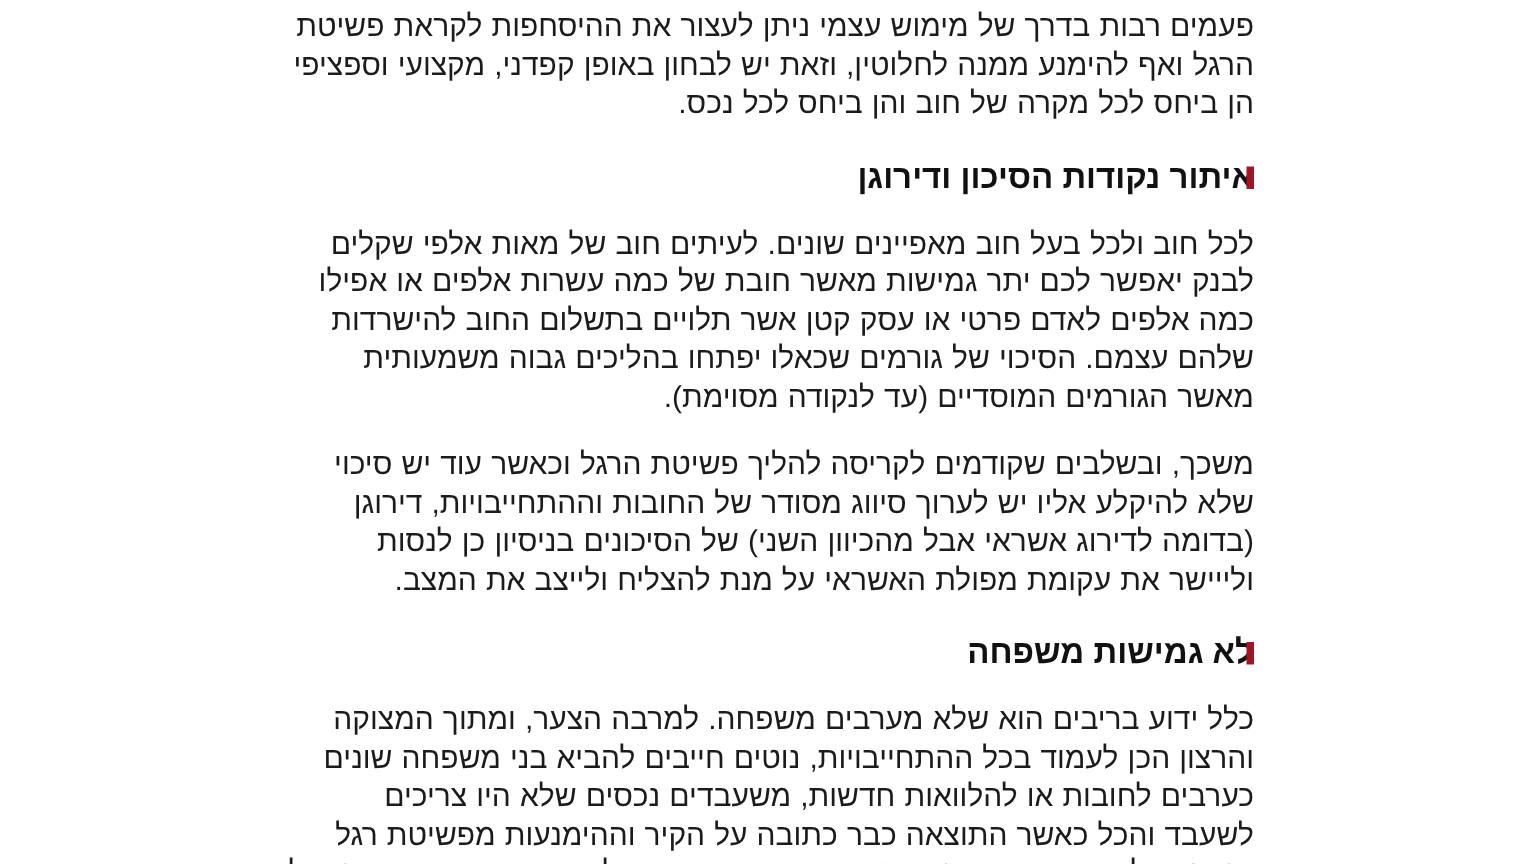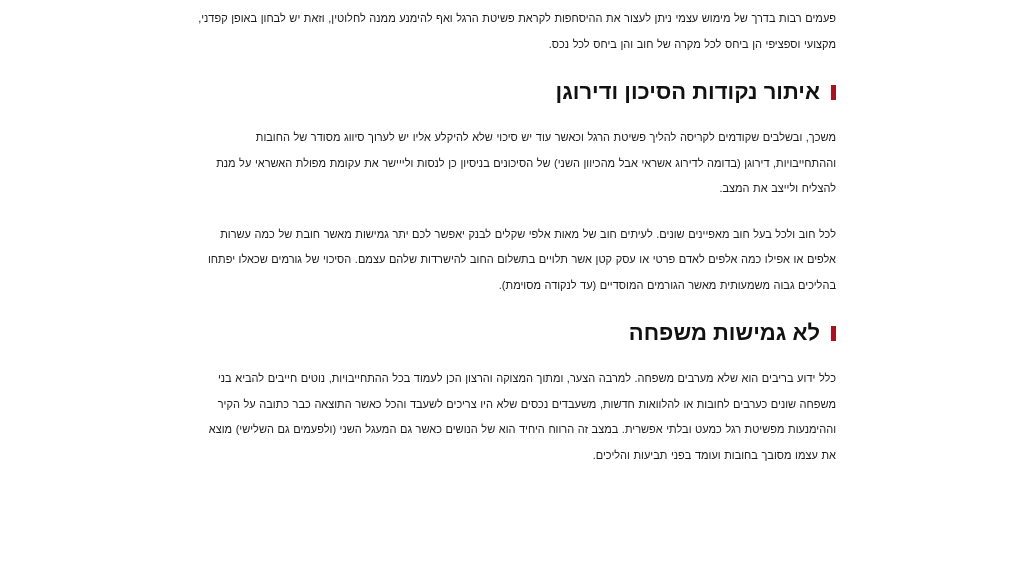--- a/index.html
+++ b/index.html
@@ -24,34 +24,33 @@
     position: absolute;
     top: 0;
     left: 191px;
     width: 645px;
     padding-top: 6px;
     direction: rtl;
     text-align: right;
   }
   p.para {
     margin: 0 0 20px 0;
-    font-size: 11px;
+    font-size: 20px;
     line-height: 25.5px;
     color: #1b1b1b;
     letter-spacing: 0;
     word-spacing: 0.5px;
   }
   h2.heading {
     margin: 0 0 18px 0;
     font-size: 22px;
     font-weight: bold;
     line-height: 30px;
     color: #111111;
     position: relative;
-    padding-right: 16px;
   }
   h2.heading .bar {
     position: absolute;
     right: 0;
     top: 8px;
     width: 5px;
     height: 15px;
     background: #a31621;
     display: inline-block;
   }
@@ -67,23 +66,23 @@
 
     <p class="para">פעמים רבות בדרך של מימוש עצמי ניתן לעצור את ההיסחפות לקראת פשיטת הרגל ואף להימנע ממנה לחלוטין, וזאת יש לבחון באופן קפדני, מקצועי וספציפי הן ביחס לכל מקרה של חוב והן ביחס לכל נכס.</p>
 
     <div class="heading-block">
       <h2 class="heading">
         <span class="bar"></span>
         <span>איתור נקודות הסיכון ודירוגן</span>
       </h2>
     </div>
 
+    <p class="para">לכל חוב ולכל בעל חוב מאפיינים שונים. לעיתים חוב של מאות אלפי שקלים לבנק יאפשר לכם יתר גמישות מאשר חובת של כמה עשרות אלפים או אפילו כמה אלפים לאדם פרטי או עסק קטן אשר תלויים בתשלום החוב להישרדות שלהם עצמם. הסיכוי של גורמים שכאלו יפתחו בהליכים גבוה משמעותית מאשר הגורמים המוסדיים (עד לנקודה מסוימת).</p>
+
     <p class="para">משכך, ובשלבים שקודמים לקריסה להליך פשיטת הרגל וכאשר עוד יש סיכוי שלא להיקלע אליו יש לערוך סיווג מסודר של החובות וההתחייבויות, דירוגן (בדומה לדירוג אשראי אבל מהכיוון השני) של הסיכונים בניסיון כן לנסות ולייישר את עקומת מפולת האשראי על מנת להצליח ולייצב את המצב.</p>
-
-    <p class="para">לכל חוב ולכל בעל חוב מאפיינים שונים. לעיתים חוב של מאות אלפי שקלים לבנק יאפשר לכם יתר גמישות מאשר חובת של כמה עשרות אלפים או אפילו כמה אלפים לאדם פרטי או עסק קטן אשר תלויים בתשלום החוב להישרדות שלהם עצמם. הסיכוי של גורמים שכאלו יפתחו בהליכים גבוה משמעותית מאשר הגורמים המוסדיים (עד לנקודה מסוימת).</p>
 
     <div class="heading-block">
       <h2 class="heading">
         <span class="bar"></span>
         <span>לא גמישות משפחה</span>
       </h2>
     </div>
 
     <p class="para">כלל ידוע בריבים הוא שלא מערבים משפחה. למרבה הצער, ומתוך המצוקה והרצון הכן לעמוד בכל ההתחייבויות, נוטים חייבים להביא בני משפחה שונים כערבים לחובות או להלוואות חדשות, משעבדים נכסים שלא היו צריכים לשעבד והכל כאשר התוצאה כבר כתובה על הקיר וההימנעות מפשיטת רגל כמעט ובלתי אפשרית. במצב זה הרווח היחיד הוא של הנושים כאשר גם המעגל השני (ולפעמים גם השלישי) מוצא את עצמו מסובך בחובות ועומד בפני תביעות והליכים.</p>
 

